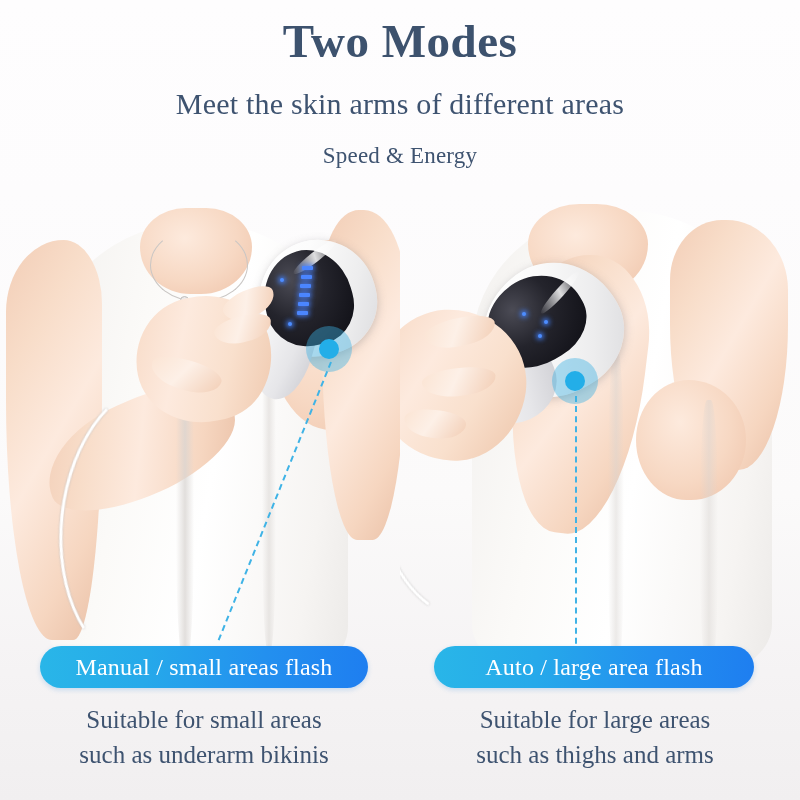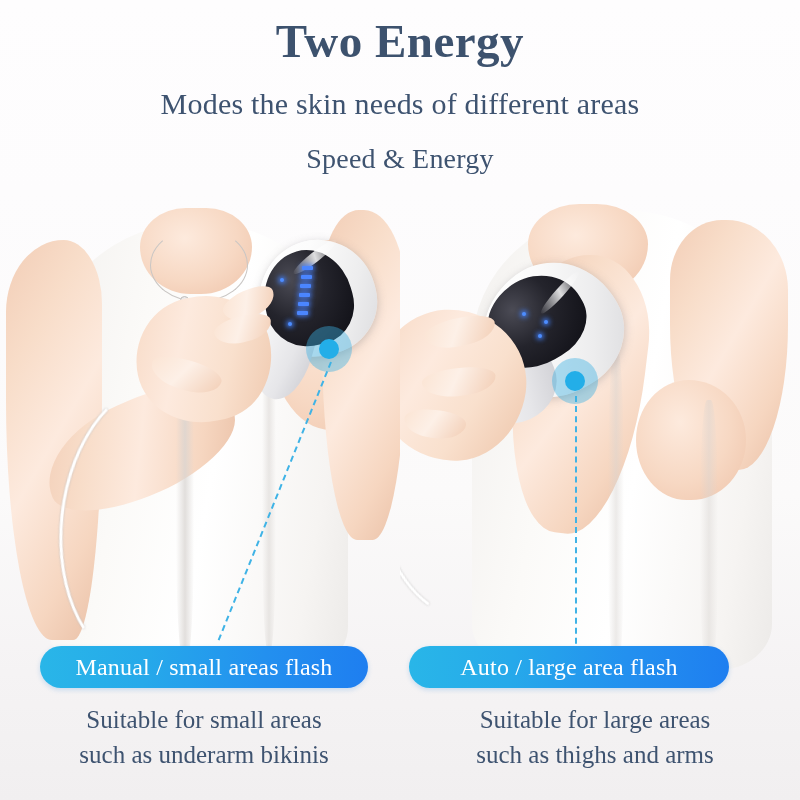--- a/index.html
+++ b/index.html
@@ -47,21 +47,21 @@
     line-height: 1.1;
   }
   .subtitle {
     margin-top: 19px;
     font-size: 30px;
     color: #3e5370;
     letter-spacing: 0.2px;
   }
   .tagline {
     margin-top: 22px;
-    font-size: 28px;
+    font-size: 23px;
     color: #3e5370;
     letter-spacing: 0.2px;
   }
 
   
   .stage {
     position: absolute;
     top: 200px; left: 0;
     width: 800px; height: 470px;
     z-index: 5;
@@ -200,43 +200,43 @@
     color: #ffffff;
     font-size: 24px;
     display: flex;
     align-items: center;
     justify-content: center;
     z-index: 45;
     box-shadow: 0 2px 5px rgba(40,130,220,.22);
     letter-spacing: 0.2px;
   }
   .badge-left  { left: 40px;  top: 646px; width: 328px; }
-  .badge-right { left: 409px; top: 646px; width: 320px; }
+  .badge-right { left: 434px; top: 646px; width: 320px; }
 
   
   .caption {
     position: absolute;
     z-index: 45;
     text-align: center;
     font-size: 25px;
     color: #3e5370;
     line-height: 1.38;
   }
   .caption-left  { left: 36px;  top: 703px; width: 336px; }
   .caption-right { left: 432px; top: 703px; width: 326px; }
   .caption-line { display: block; }
 </style>
 </head>
 <body>
 
 <div id="page">
 
   <div class="header">
-    <div class="title">Two Energy</div>
-    <div class="subtitle">Modes the skin needs of different areas</div>
+    <div class="title">Two Modes</div>
+    <div class="subtitle">Meet the skin arms of different areas</div>
     <div class="tagline">Speed &amp; Energy</div>
   </div>
 
   <div class="stage">
 
     <div class="scene scene-left">
 
       <div class="torso" style="left:48px; top:22px; width:300px; height:450px;"></div>
       <div class="skin-soft" style="left:140px; top:8px; width:112px; height:86px; border-radius:45% 45% 50% 50%/50% 50% 60% 60%;"></div>
 

